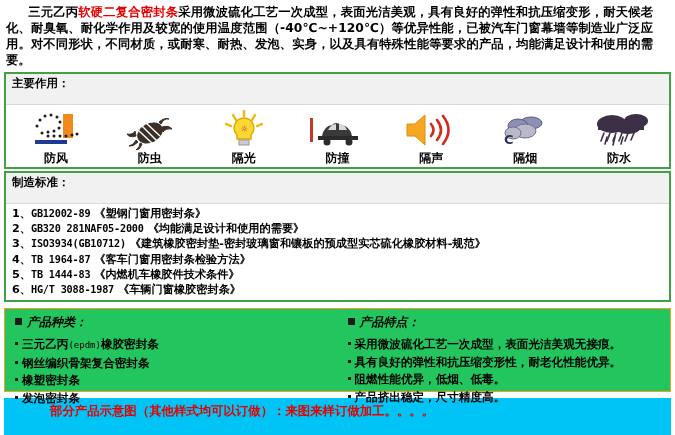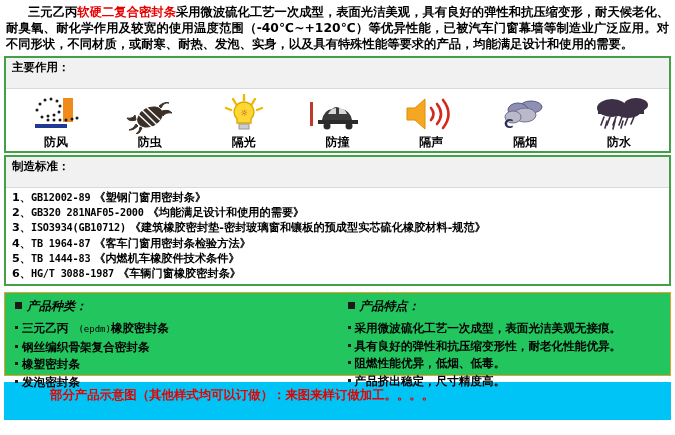--- a/index.html
+++ b/index.html
@@ -16,21 +16,21 @@
   }
   .page {
     position: relative;
     width: 675px;
     height: 435px;
     box-sizing: border-box;
   }
 
   
   .intro {
-    padding: 4px 6px 2px 6px;
+    padding: 4px 22px 2px 6px;
     font-size: 12.3px;
     line-height: 16px;
     font-weight: bold;
     text-align: justify;
     letter-spacing: 0px;
   }
   .intro .indent { display: inline-block; width: 22px; }
   .intro .hl { color: #e60000; }
 
   
@@ -132,21 +132,20 @@
     display: inline-block;
     width: 3px; height: 3px;
     background: #1a1a1a;
     vertical-align: 3px;
     margin-right: 4px;
   }
   .sub {
     font-family: "DejaVu Sans Mono", "Liberation Mono", monospace;
     font-size: 9px;
     font-weight: normal;
-    margin-left: 10px;
   }
 
   
   .banner {
     margin: 6px 4px 0 4px;
     background: #00c4f5;
     height: 38px;
     line-height: 26px;
     padding-left: 46px;
     box-sizing: border-box;

